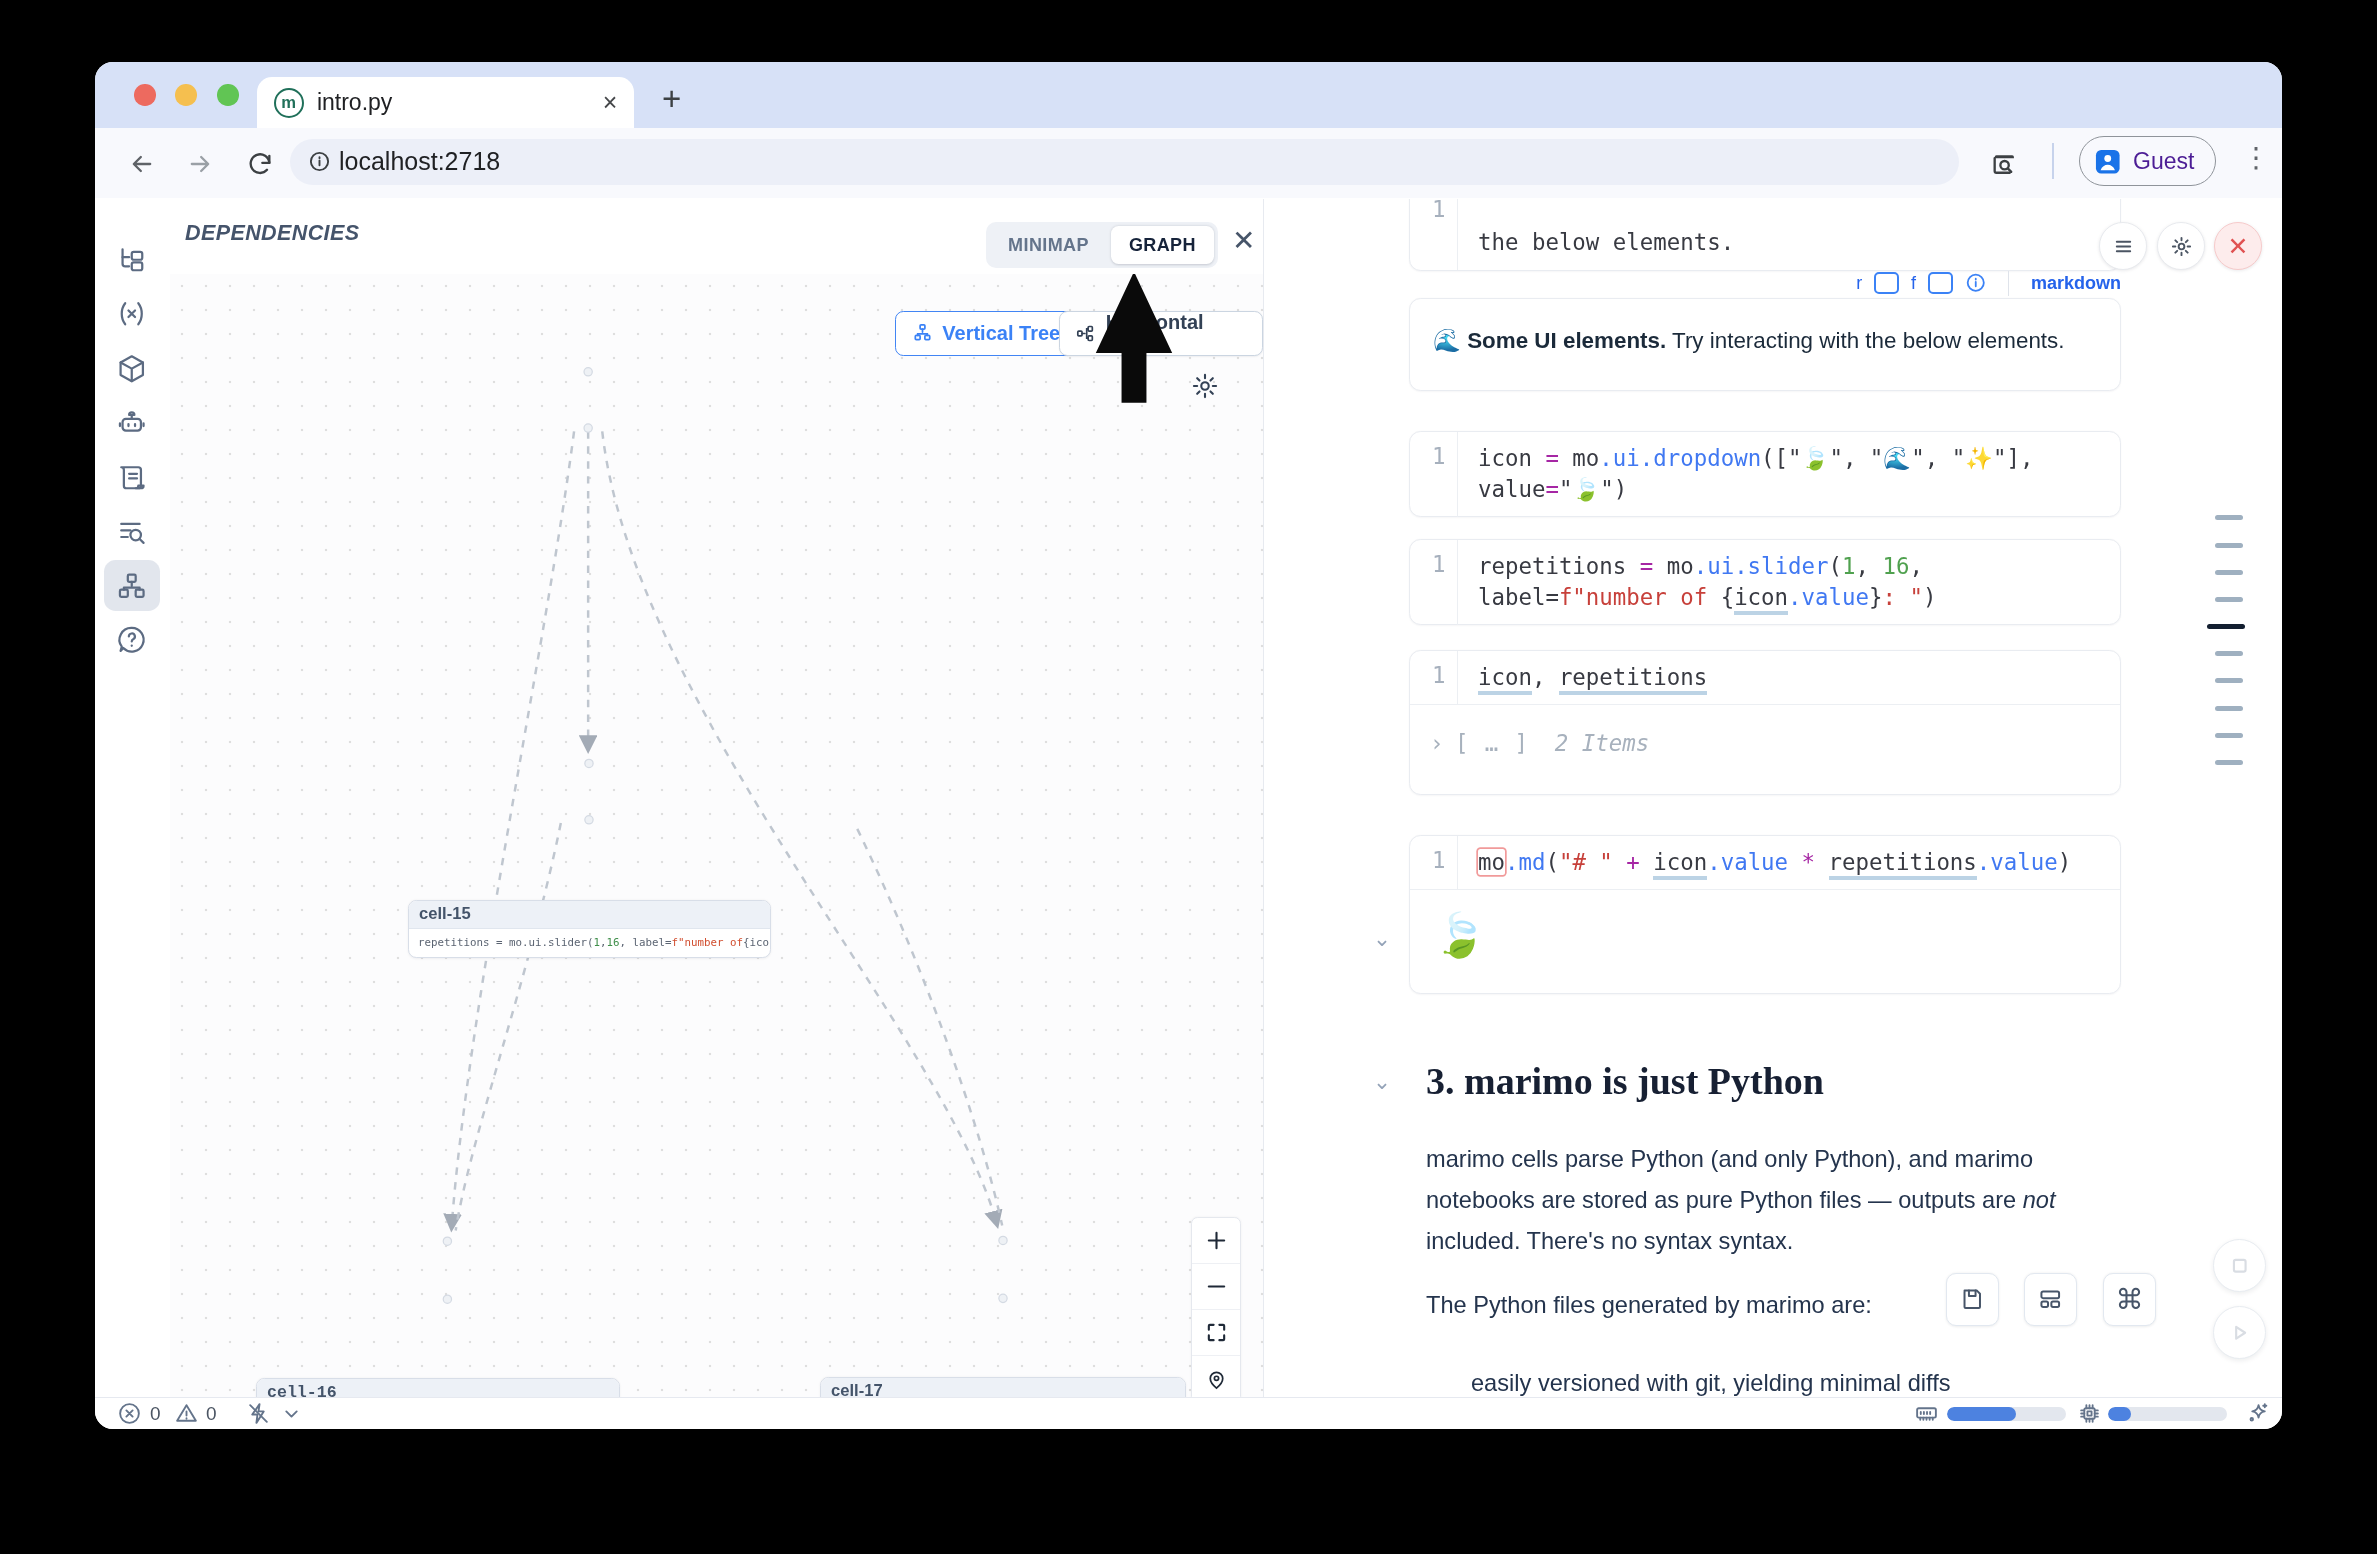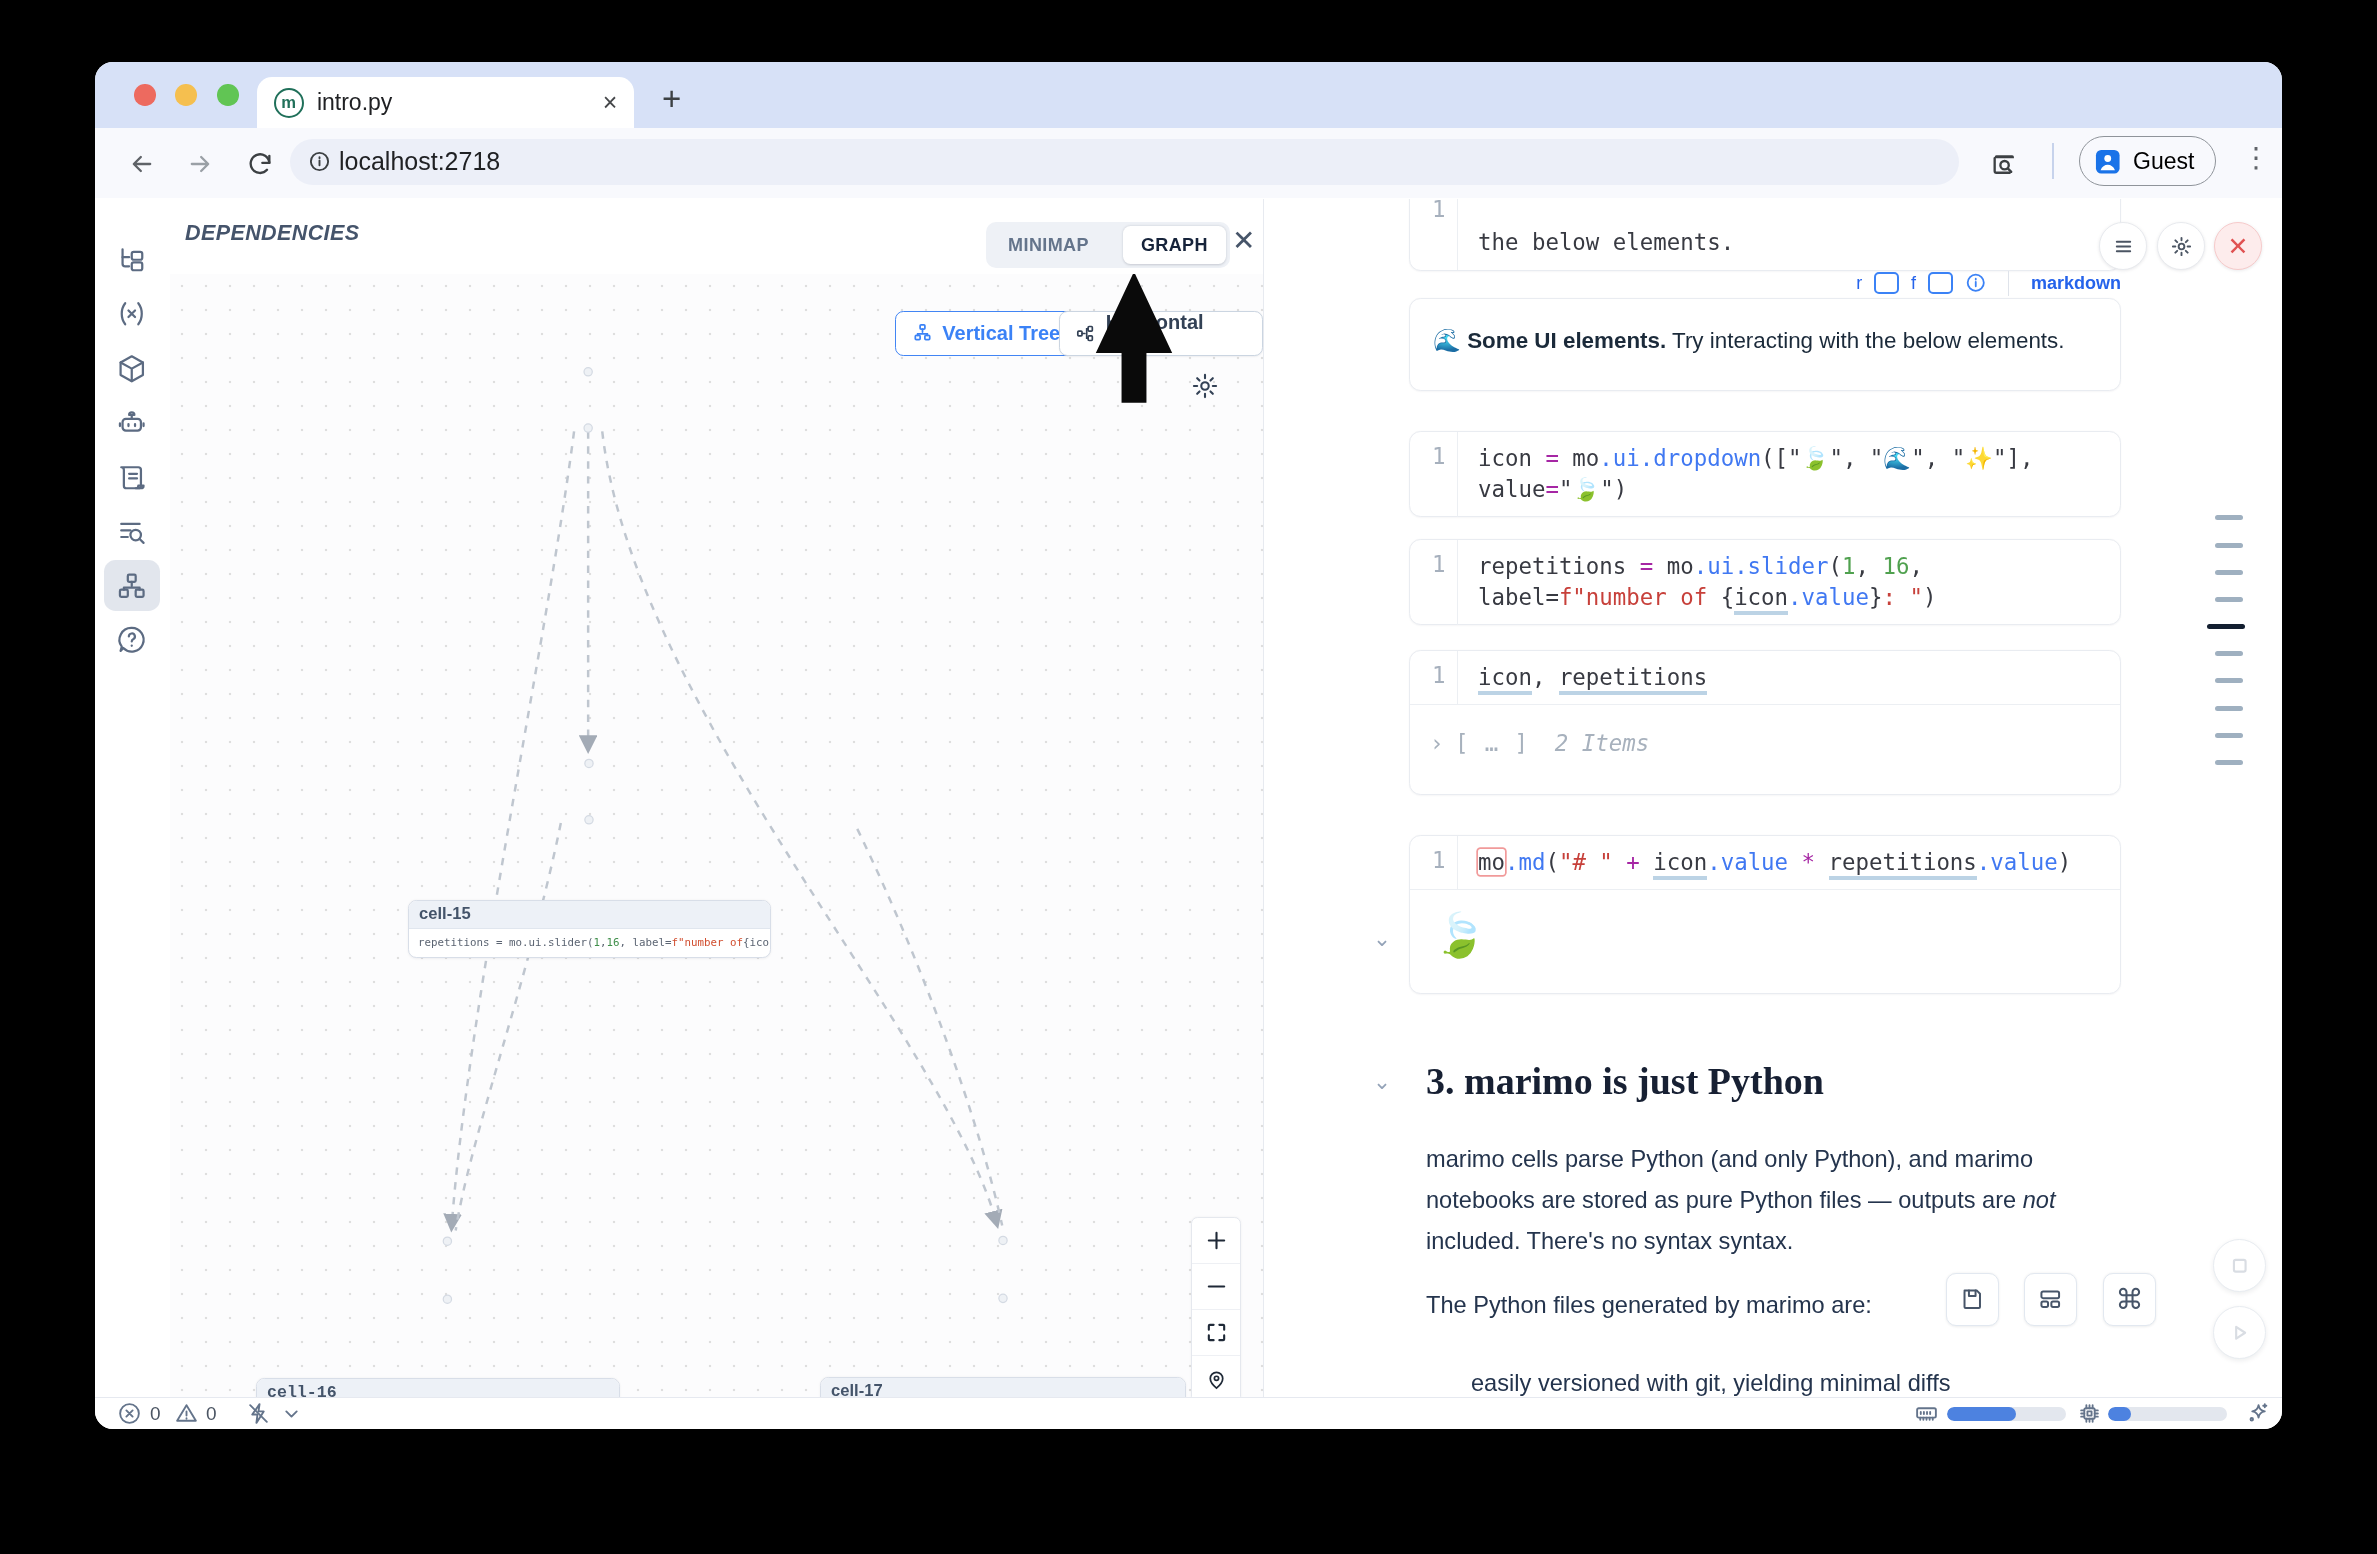--- a/index.html
+++ b/index.html
@@ -17,36 +17,36 @@
   .tabtitle{margin-left:13.3px;font-size:23px;color:#202124;flex:1;}
   .tabclose{font-size:25px;color:#45474a;line-height:1;}
   .newtab{position:absolute;left:567px;top:18px;font-size:33px;color:#3c4043;font-weight:300;}
   .toolbar{position:absolute;left:0;top:66px;width:100%;height:70px;background:#f8f9fd;}
   .navic{position:absolute;top:21.5px;width:28px;height:28px;color:#5f6368;}
   .urlbar{position:absolute;left:195px;top:10.8px;width:1669px;height:46px;border-radius:23px;
     background:#eceff8;display:flex;align-items:center;padding:0 18px;box-sizing:border-box;}
   .urltext{font-size:25px;color:#202124;margin-left:8px;}
   .guest{position:absolute;left:1984px;top:8.3px;width:137px;height:50px;border:1.7px solid #8f949a;
     border-radius:25px;display:flex;align-items:center;padding:0 11.6px;box-sizing:border-box;gap:10px;}
-  .guesttext{font-size:23px;color:#000000;}
+  .guesttext{font-size:23px;color:#4c1d95;}
   .kebab{position:absolute;left:2147px;top:13.3px;font-size:28px;color:#5f6368;letter-spacing:0;}
   .vdiv{position:absolute;left:1957px;top:15px;width:1.7px;height:36px;background:#c7d3ec;}
   
   .content{position:absolute;left:0;top:137px;width:2187px;height:1198px;background:#fff;}
   .sidebar{position:absolute;left:0;top:0;width:75px;height:100%;border-right:1.7px solid #e7eaf0;background:#fff;}
   .sbicon{position:absolute;left:37px;width:56px;height:51px;margin-left:-28px;display:flex;
     align-items:center;justify-content:center;color:#64748b;}
   .sbicon.active{background:#e2e6ed;border-radius:11.6px;}
   .sbicon svg{width:31.5px;height:31.5px;stroke:#5c6b82;stroke-width:1.7;fill:none;stroke-linecap:round;stroke-linejoin:round;}
   
   .dep{position:absolute;left:75px;top:0;width:1093px;height:100%;}
   .dep-header{position:absolute;left:0;top:0;width:100%;height:75px;background:#fff;border-bottom:1.7px solid #e5e9f0;}
   .dep-title{position:absolute;left:15px;top:21.5px;font-size:21.5px;font-weight:700;color:#45546b;letter-spacing:0.4px;font-style:italic;}
   .seg{position:absolute;left:816px;top:23px;height:46px;background:#eef1f6;border-radius:10px;
-    display:flex;align-items:center;padding:4.1px;box-sizing:border-box;gap:16px;}
+    display:flex;align-items:center;padding:4.1px;box-sizing:border-box;gap:4px;}
   .seg-btn{height:38px;border-radius:7.5px;display:flex;align-items:center;padding:0 18px;
     font-size:18px;font-weight:700;color:#64748b;letter-spacing:0.4px;}
   .seg-btn.selected{background:#fff;color:#16233a;box-shadow:0 0.8px 2.5px rgba(15,23,42,.18);}
   .dep-close{position:absolute;left:1062px;top:25px;font-size:28px;color:#475569;}
   .grapharea{position:absolute;left:0;top:75px;width:1093px;height:1123px;background:#fcfcfd;overflow:hidden;
     background-image:radial-gradient(circle,#dedede 1.3px,transparent 1.6px);background-size:24px 24px;}
   .treebtn{position:absolute;top:37px;height:45px;background:#fff;border-radius:8.3px;display:flex;
     align-items:center;gap:8.3px;padding:0 15px;box-sizing:border-box;font-size:20px;font-weight:600;z-index:5;}
   .treebtn svg{width:23px;height:23px;fill:none;stroke-width:1.8;stroke-linecap:round;}
   .tb-v{left:725px;border:1.7px solid #4285f4;color:#3b82f6;}

